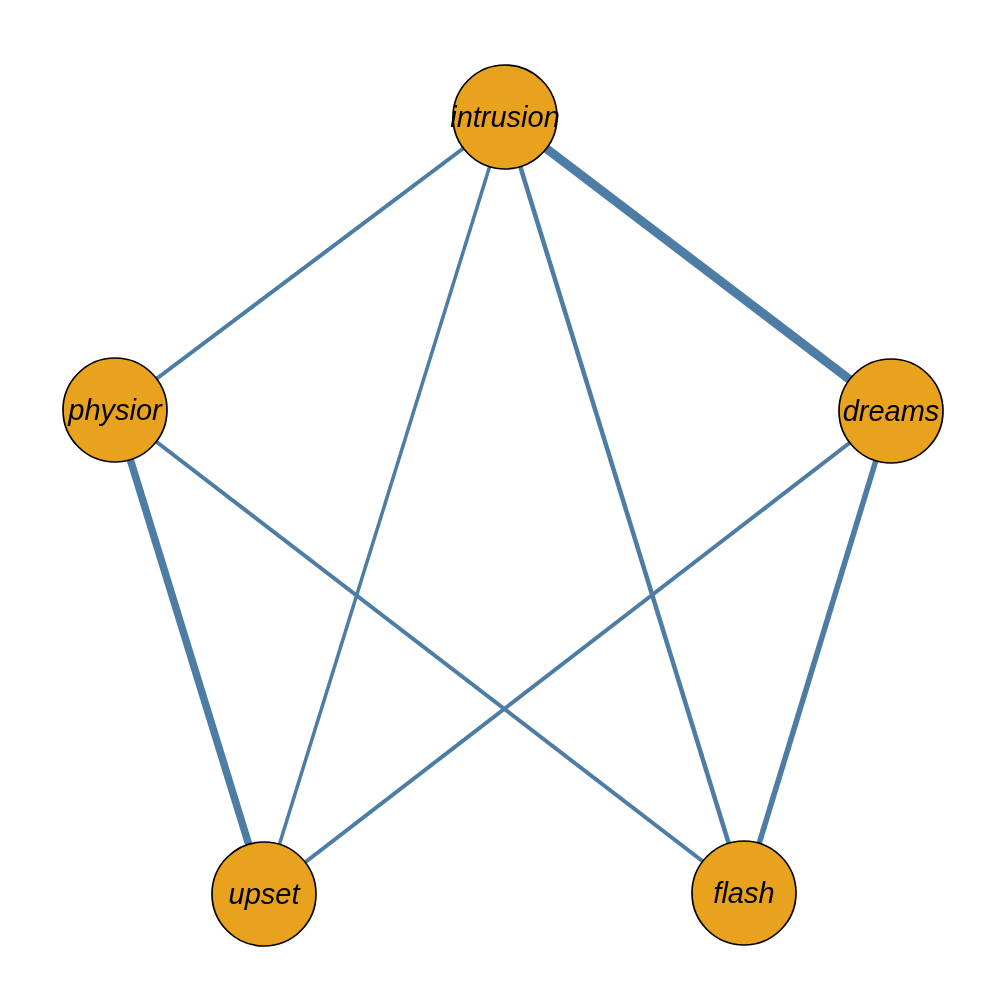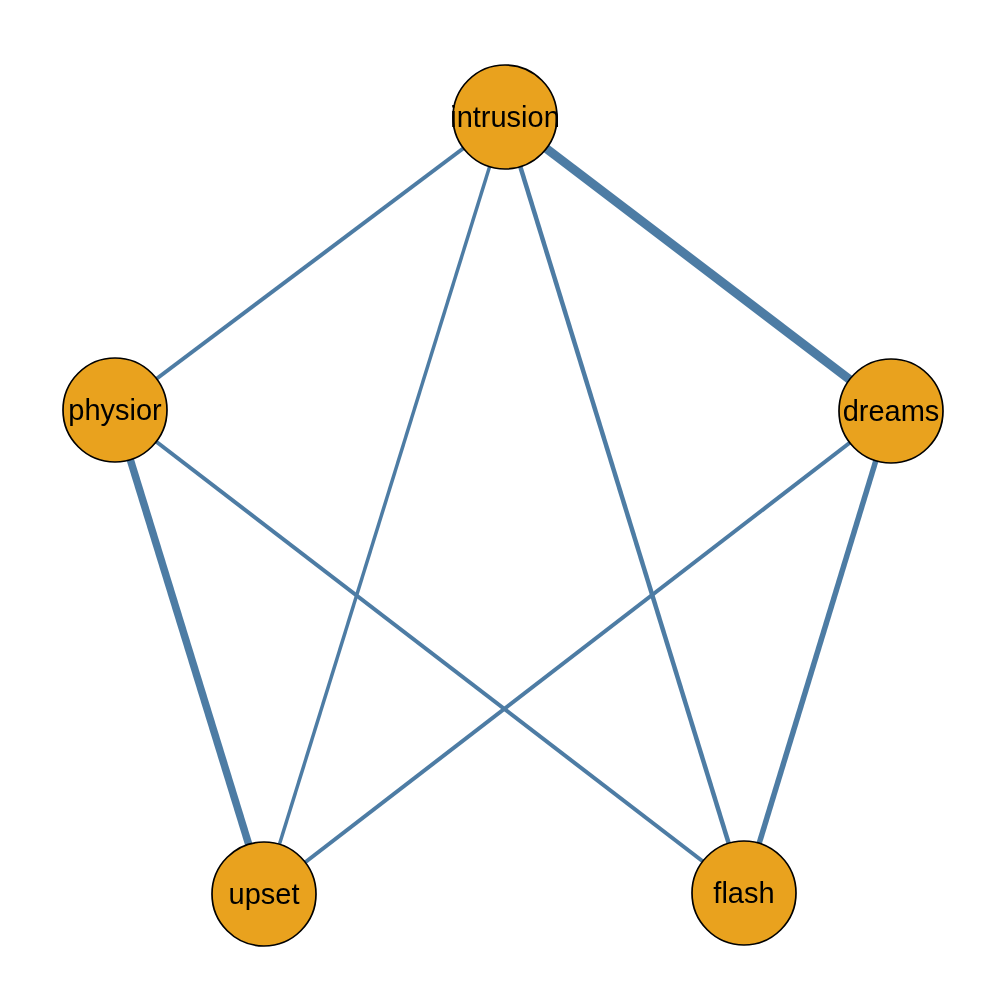--- a/index.html
+++ b/index.html
@@ -9,20 +9,21 @@
   }
   body {
     width: 1008px;
     height: 1008px;
     overflow: hidden;
     font-family: "Liberation Sans", sans-serif;
   }
   #graph-wrap {
     width: 1008px;
     height: 1008px;
+    font-style: italic;
   }
   svg {
     display: block;
   }
   .node-label {
     font-family: "Liberation Sans", sans-serif;
     font-weight: 400;
   }
 </style>
 </head>

